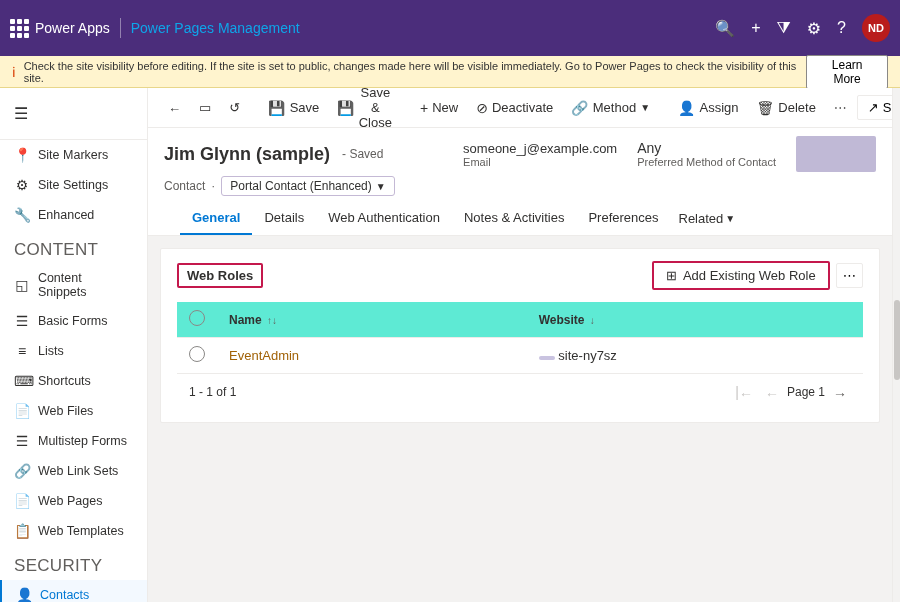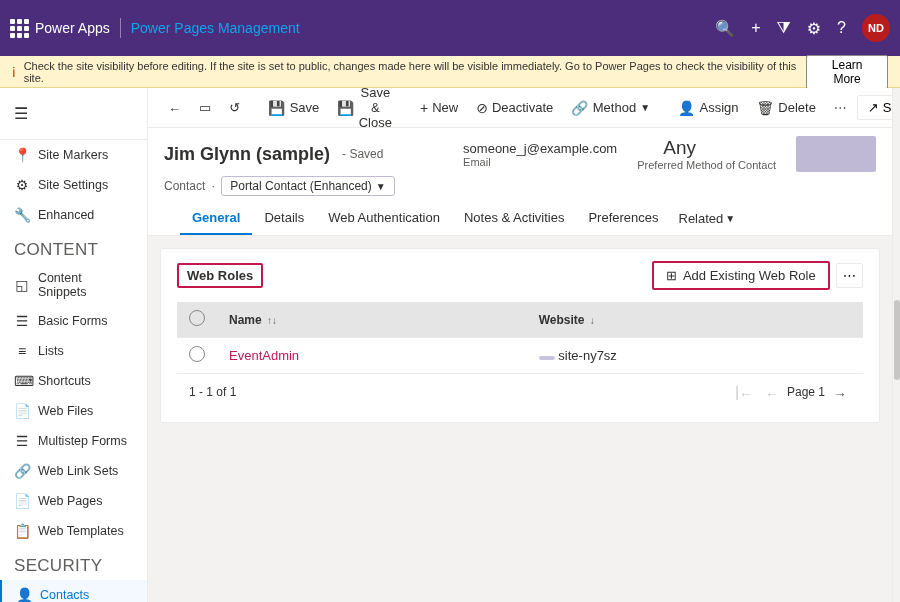--- a/index.html
+++ b/index.html
@@ -108,21 +108,21 @@
       background: white;
       padding: 8px 16px 0;
       border-bottom: 1px solid #edebe9;
     }
     .record-title-row { display: flex; align-items: center; gap: 12px; margin-bottom: 4px; }
     .record-name { font-size: 18px; font-weight: 600; color: #323130; }
     .record-saved { font-size: 12px; color: #605e5c; }
     .record-info-right { margin-left: auto; display: flex; align-items: center; gap: 20px; }
     .record-email { font-size: 13px; }
     .record-email-label { font-size: 11px; color: #605e5c; }
-    .record-pref { font-size: 19px; margin-left: 26px; }
+    .record-pref { font-size: 14px; }
     .record-pref-label { font-size: 11px; color: #605e5c; }
     .record-color-box { width: 80px; height: 36px; background: #c0b9d6; border-radius: 2px; }
     .record-type-row { display: flex; align-items: center; gap: 6px; margin-bottom: 6px; }
     .record-type-badge {
       border: 1px solid #c4b9d5;
       border-radius: 3px;
       padding: 2px 8px;
       font-size: 12px;
       display: flex;
       align-items: center;
@@ -195,31 +195,31 @@
 
     
     .data-table { width: 100%; border-collapse: collapse; }
     .data-table th {
       text-align: left;
       padding: 8px 12px;
       font-size: 12px;
       font-weight: 600;
       color: #323130;
       border-bottom: 1px solid #edebe9;
-      background: #e5e5e5;
+      background: #5eead4;
     }
     .data-table td {
       padding: 8px 12px;
       font-size: 13px;
       color: #323130;
       border-bottom: 1px solid #edebe9;
     }
     .col-check { width: 32px; }
     .radio-circle { width: 16px; height: 16px; border: 1px solid #8a8886; border-radius: 50%; display: inline-block; }
-    .link-cell { color: #be185d; cursor: pointer; text-decoration: none; }
+    .link-cell { color: #a16207; cursor: pointer; text-decoration: none; }
     .site-badge { background: #c9c3e0; border-radius: 10px; padding: 2px 8px; font-size: 12px; color: #323130; display: inline-block; }
     .sort-icon { font-size: 10px; color: #605e5c; margin-left: 2px; }
 
     
     .pagination { display: flex; align-items: center; padding: 8px 12px; font-size: 12px; color: #323130; }
     .page-nav { cursor: pointer; color: #605e5c; font-size: 14px; padding: 2px 4px; }
     .page-nav.disabled { color: #c8c6c4; }
 
     
     .sidebar::-webkit-scrollbar { width: 4px; }

